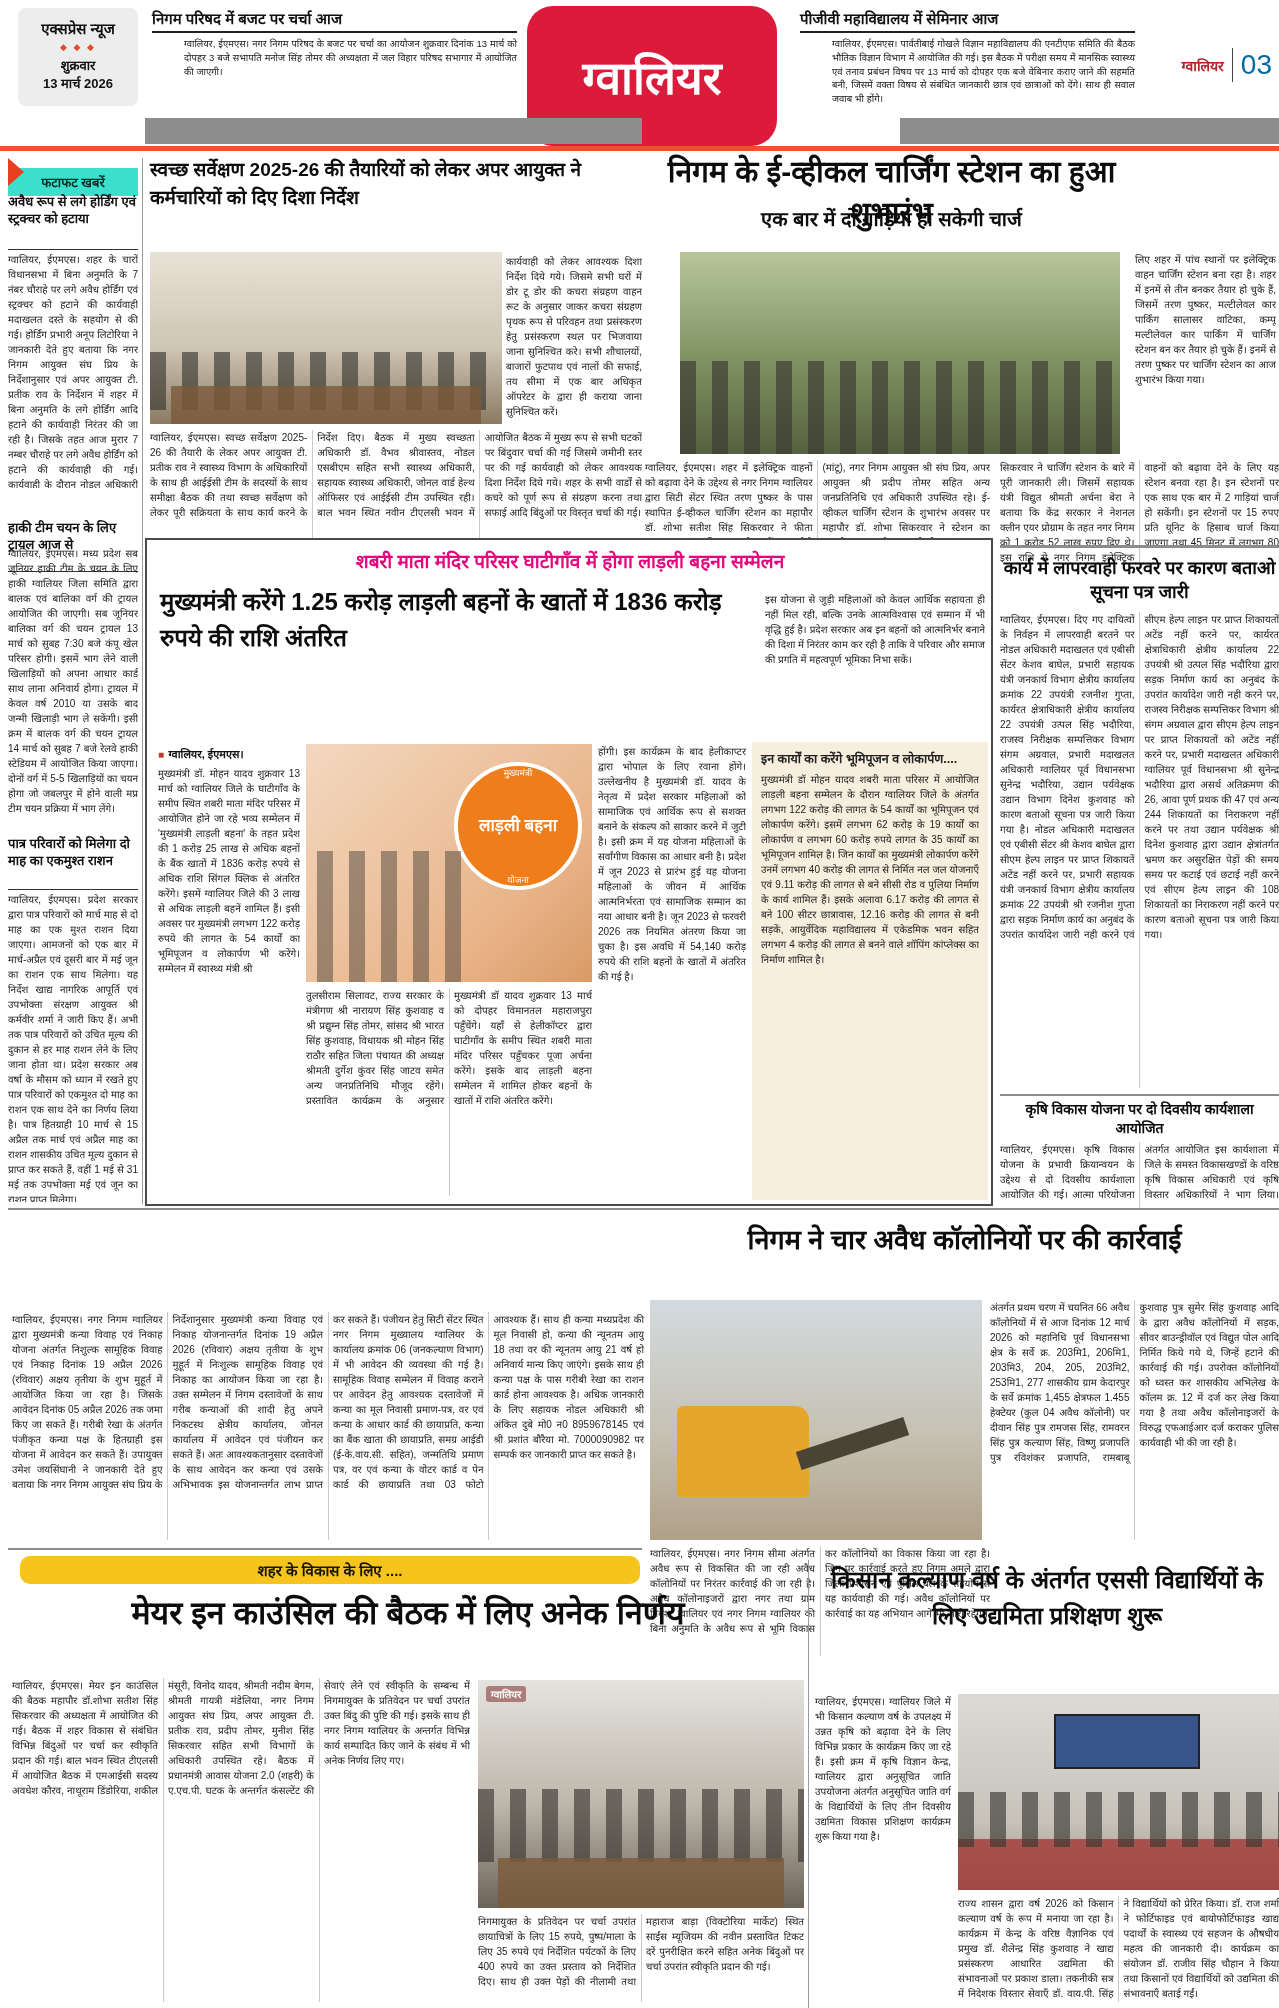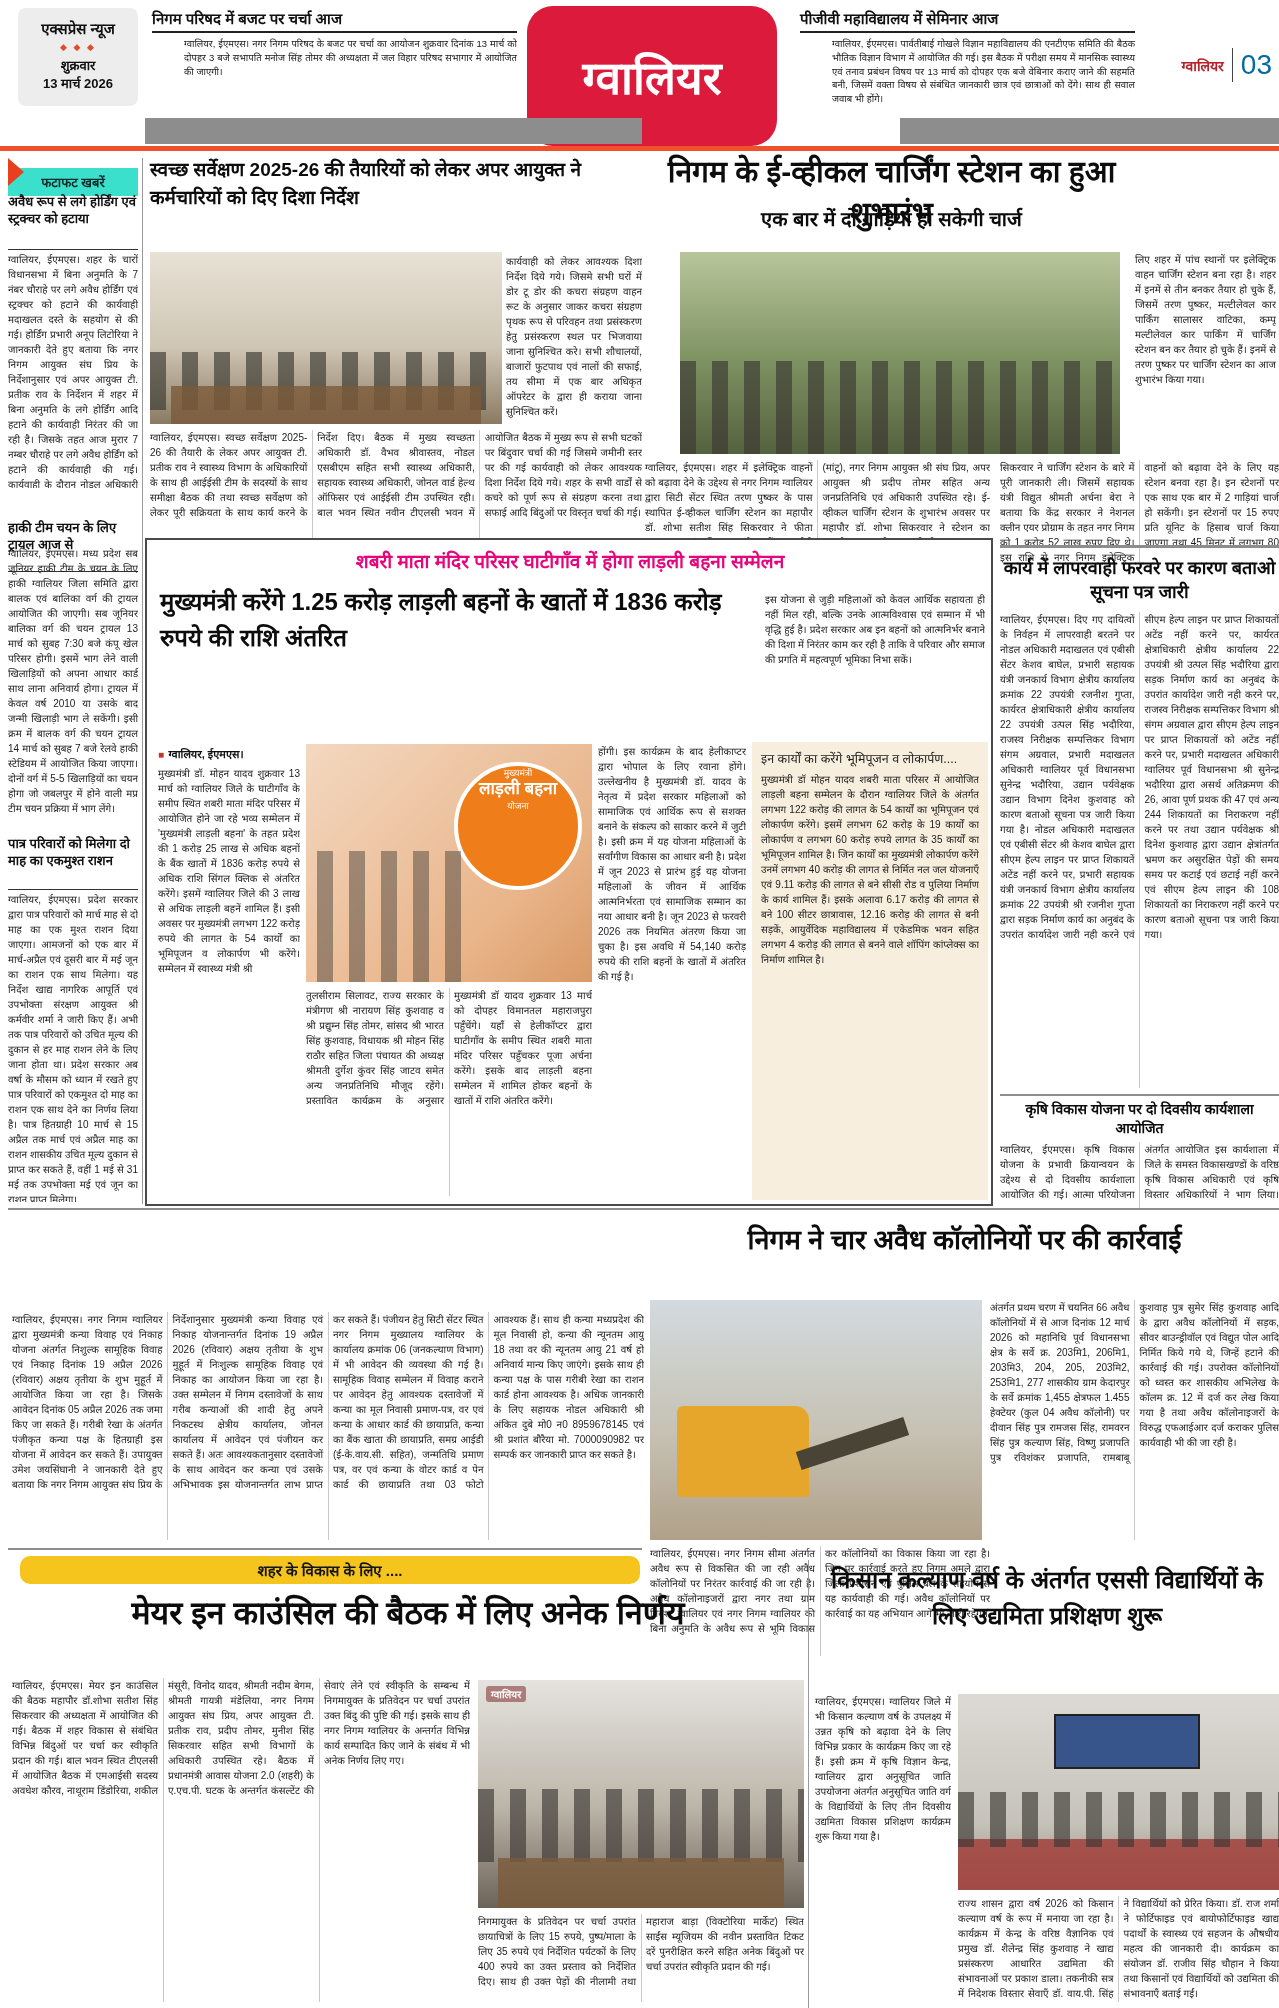--- a/index.html
+++ b/index.html
@@ -37,36 +37,36 @@
   .qn-title{font-size:13px;font-weight:700;color:#092a28;}
   .story-hd{left:8px;width:130px;font-size:13px;font-weight:700;line-height:1.3;border-bottom:1.5px solid #333;padding-bottom:3px;}
   .story-bd{left:8px;width:130px;}
   .vr{background:#9a9a9a;width:1px;}
   
   .photo{overflow:hidden;}
   .ph-people{position:absolute;left:0;right:0;bottom:8%;height:34%;
      background:repeating-linear-gradient(90deg,#3a3732 0 16px,rgba(58,55,50,0) 16px 32px);opacity:.65;}
   .ph-table{position:absolute;left:6%;right:6%;bottom:0;height:22%;background:#7a5a3a;opacity:.8;}
   .badge-circle{position:absolute;right:10px;top:18px;width:120px;height:120px;border-radius:50%;
-     background:#ef7d1a;border:4px solid #fff;display:flex;flex-direction:column;align-items:center;justify-content:flex-start;color:#fff;text-align:center;}
+     background:#ef7d1a;border:4px solid #fff;display:flex;flex-direction:column;align-items:center;justify-content:space-between;color:#fff;text-align:center;}
   .badge-top{font-size:9px;}
   .badge-main{font-size:17px;font-weight:700;line-height:1.2;}
   .badge-sub{font-size:9px;}
   .digger{position:absolute;left:8%;bottom:18%;width:40%;height:38%;background:#e6a62b;border-radius:6px 14px 4px 4px;}
   .digger-arm{position:absolute;left:44%;bottom:36%;width:34%;height:8%;background:#4a4436;transform:rotate(-18deg);}
   .screen{position:absolute;left:30%;top:10%;width:44%;height:26%;background:#37558a;border:2px solid #222;}
   .chairs{position:absolute;left:0;right:0;bottom:0;height:26%;background:#a2403c;opacity:.85;}
   .watermark{position:absolute;left:8px;top:6px;color:#fff;font-size:10px;font-weight:700;opacity:.85;background:rgba(120,30,30,.6);padding:1px 5px;border-radius:3px;}
   
   .ctr{text-align:center;}
   
   .cbox{left:145px;top:538px;width:848px;height:668px;border:2px solid #4a4a4a;box-sizing:border-box;background:#fff;}
   .kicker-ladli{left:155px;top:548px;width:830px;font-size:19px;font-weight:700;color:#e5067e;text-align:center;}
   .subbox{left:752px;top:742px;width:236px;height:458px;background:#f7eedd;box-sizing:border-box;padding:8px 9px;overflow:hidden;}
-  .subbox-title{font-size:12.5px;font-weight:400;color:#222;display:block;margin-bottom:5px;}
+  .subbox-title{font-size:12.5px;font-weight:700;color:#222;display:block;margin-bottom:5px;}
   .dl-bullet{color:#c0392b;font-size:10px;font-weight:700;}
   .dateline{font-size:11px;font-weight:700;}
   .kicker-yellow{left:20px;top:1556px;width:620px;height:28px;background:#f6c51d;display:flex;align-items:center;justify-content:center;border-radius:10px;}
   .ky-text{font-size:15px;font-weight:700;color:#141414;}
 </style>
 </head>
 <body>
 
 <div id="page">
 

